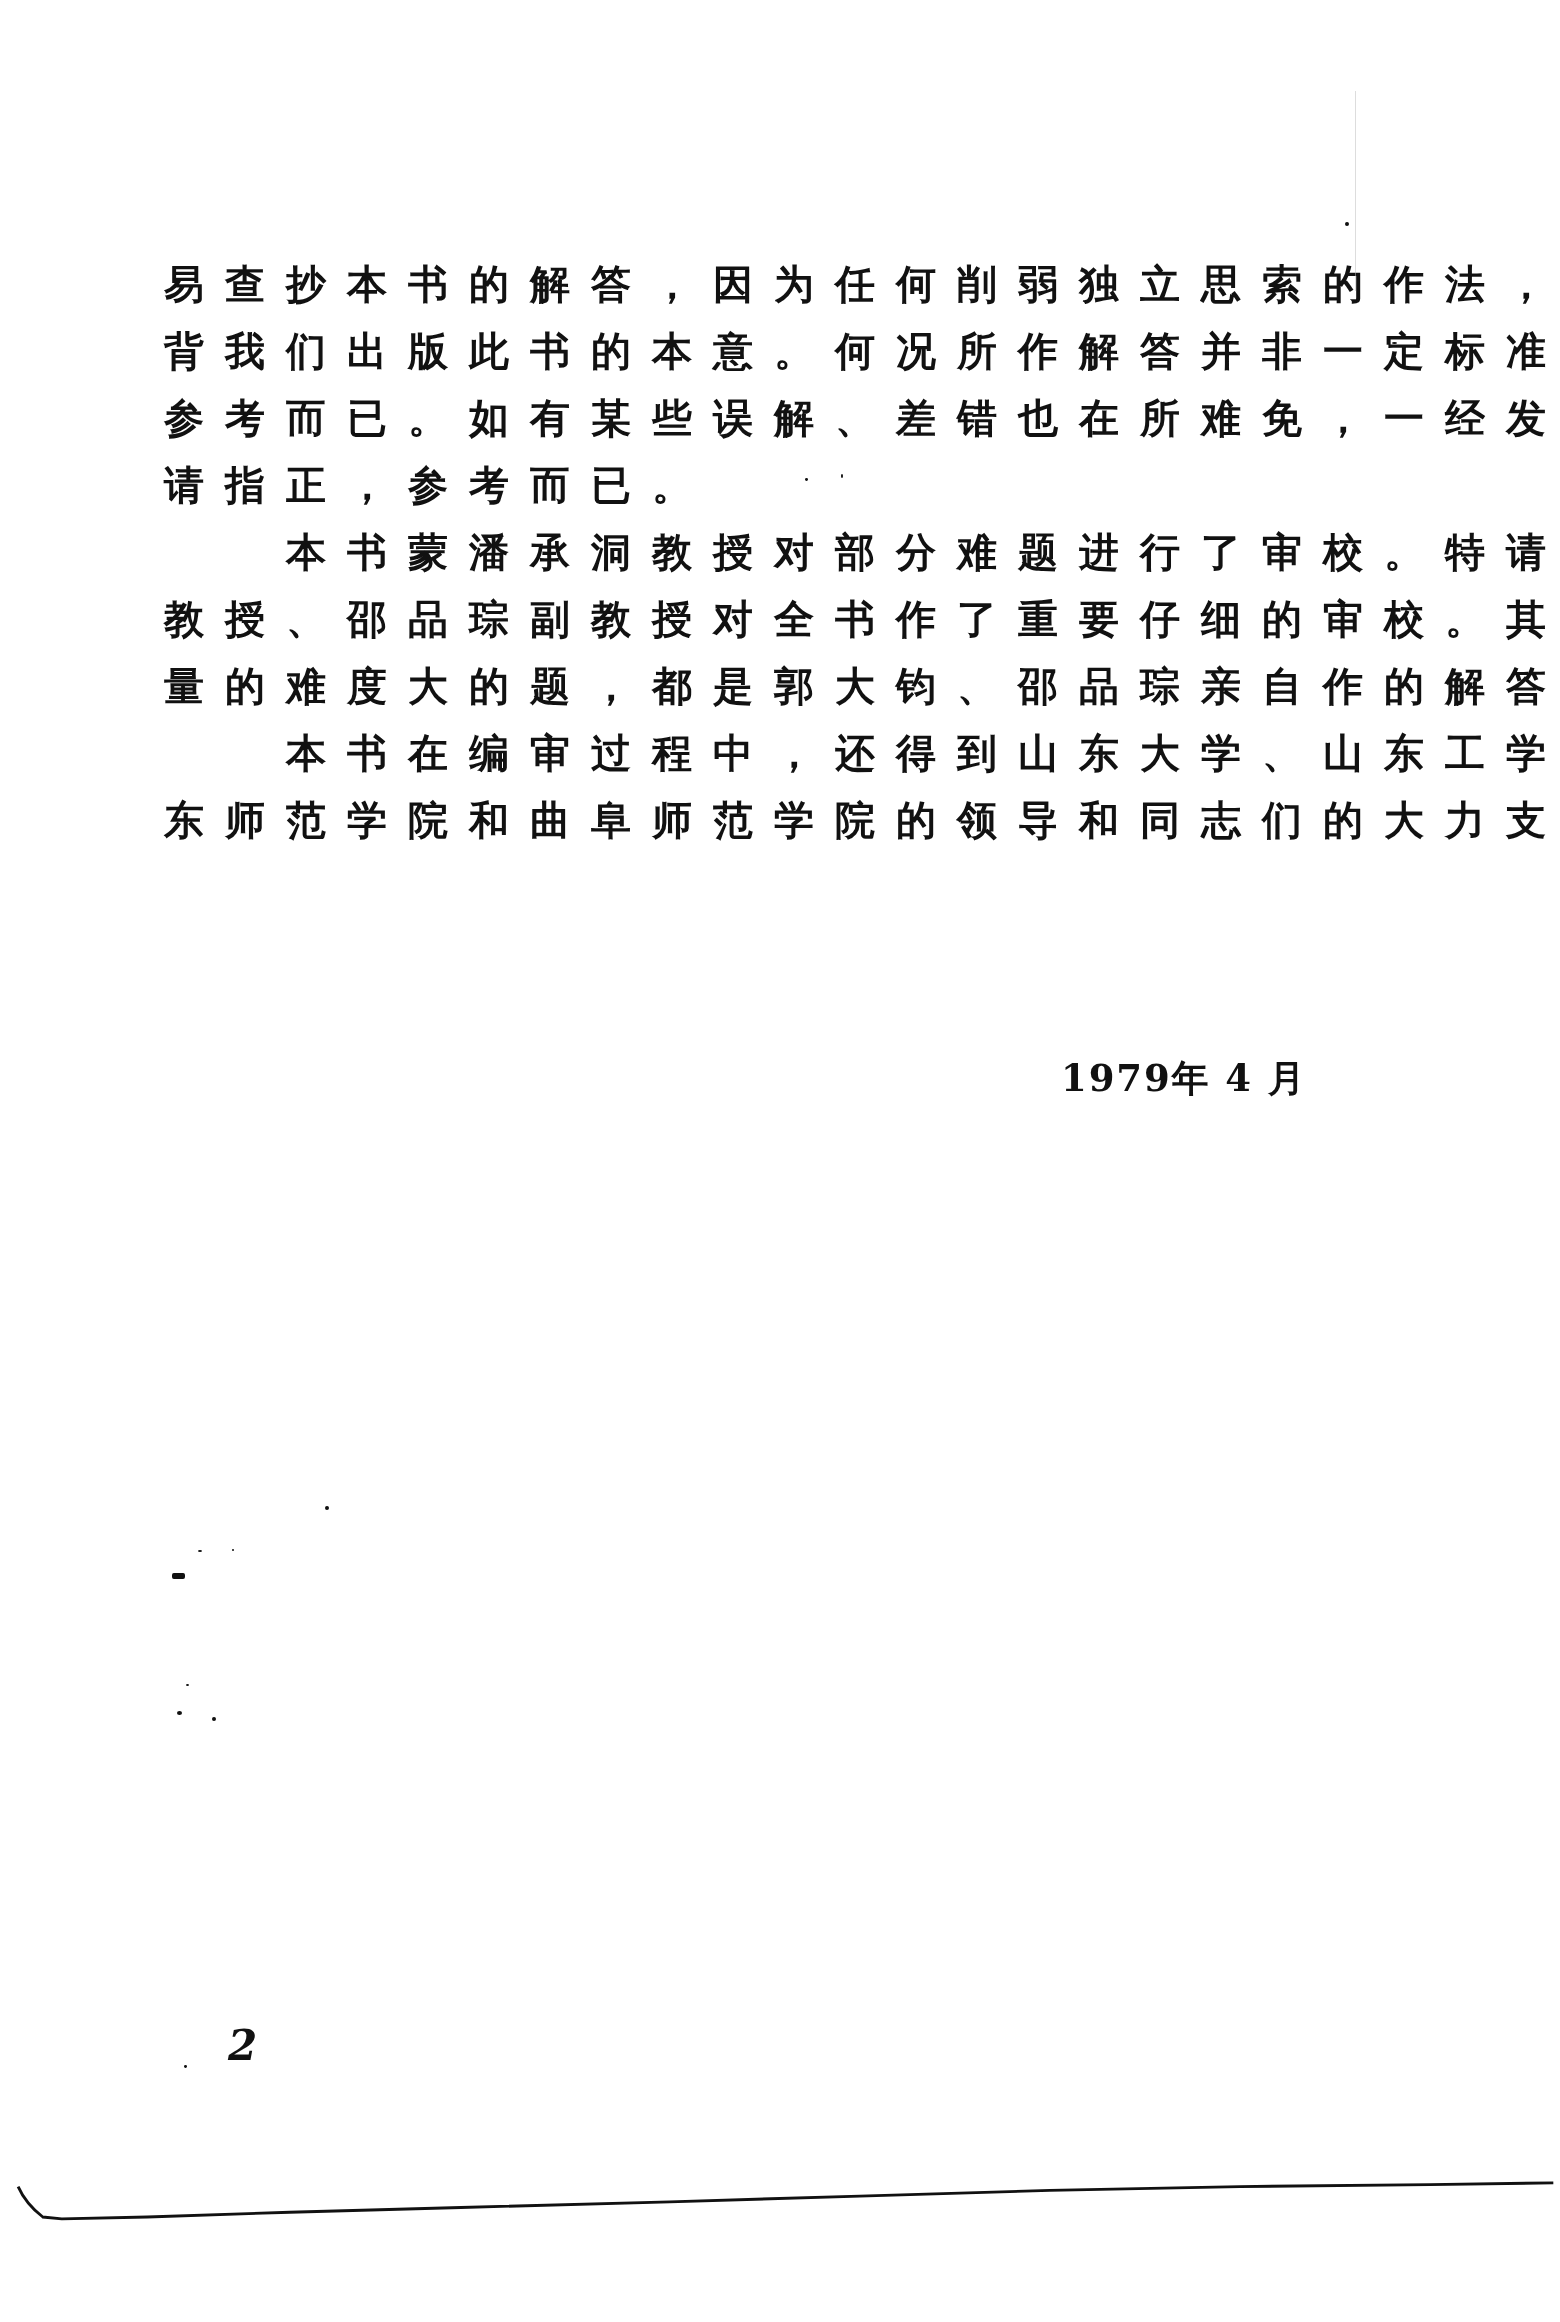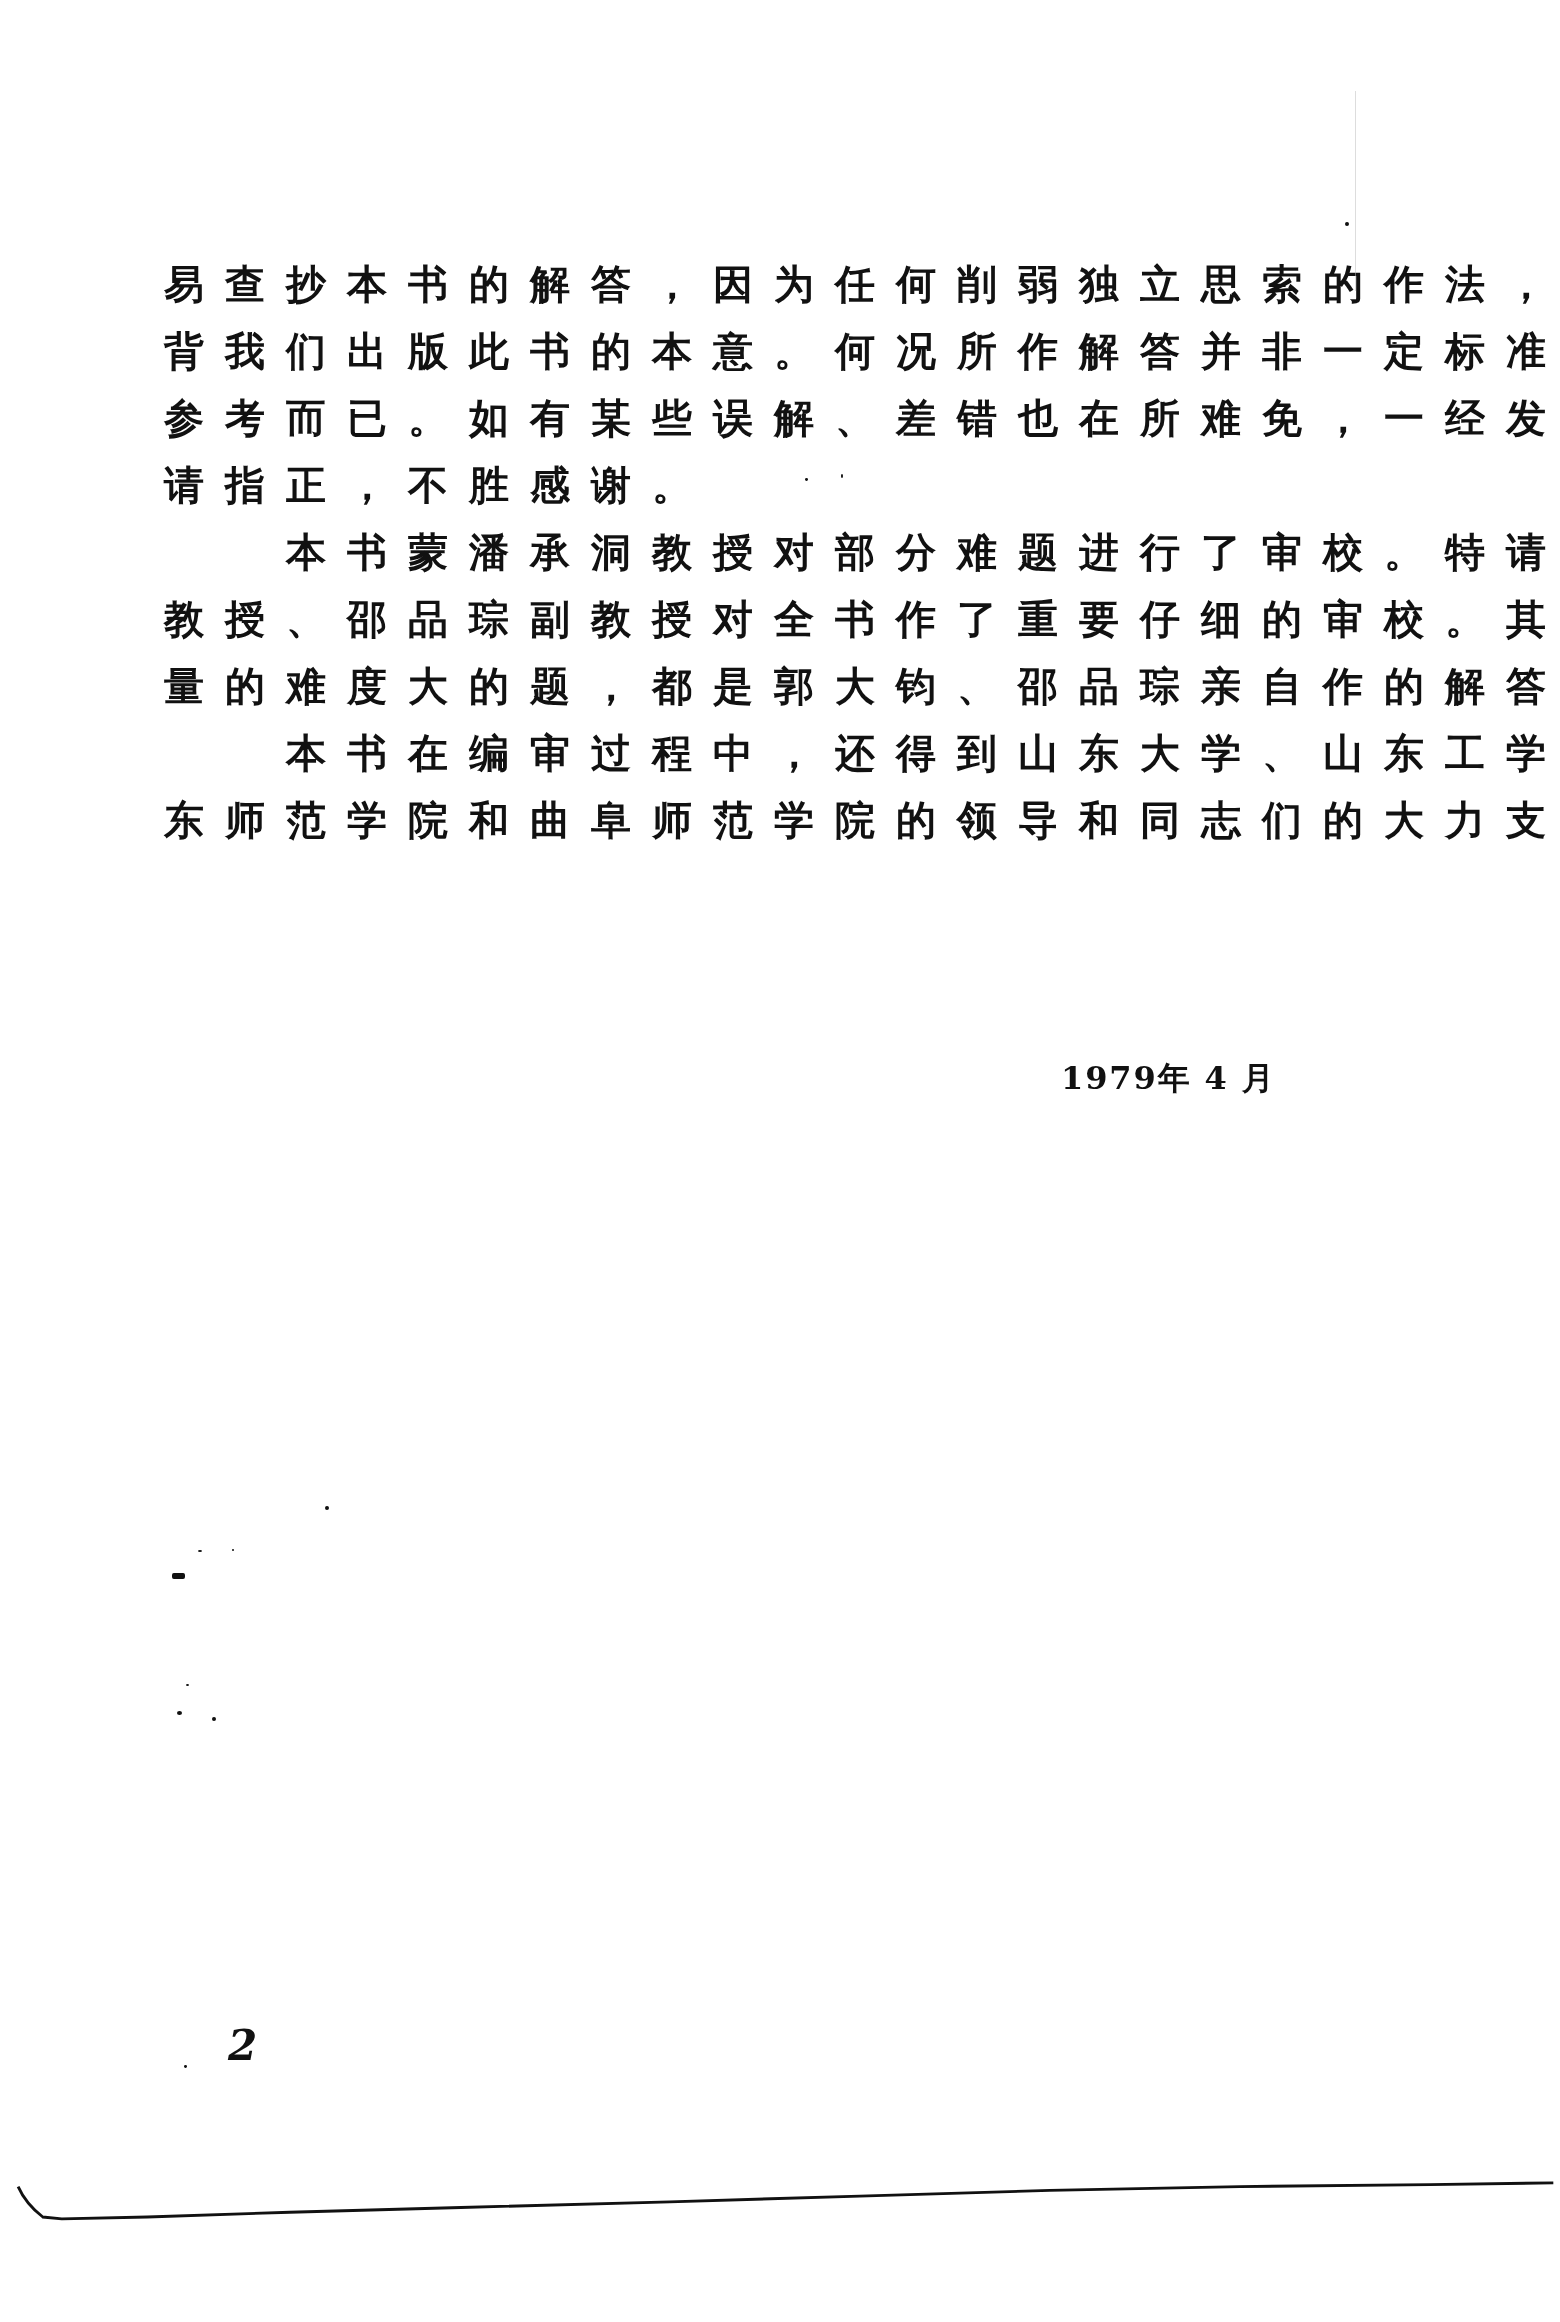--- a/index.html
+++ b/index.html
@@ -37,21 +37,21 @@
     white-space: nowrap;
     font-weight: bold;
   }
   .line.indent {
     padding-left: 122px;
   }
   .date {
     position: absolute;
     left: 1061px;
     top: 1050px;
-    font-size: 32px;
+    font-size: 37px;
     line-height: 57px;
     font-weight: bold;
     letter-spacing: 1.9px;
     white-space: nowrap;
   }
   .page-number {
     position: absolute;
     left: 228px;
     top: 2022px;
     font-size: 42px;
@@ -82,21 +82,21 @@
 </head>
 <body>
 
 <div class="page">
 
   <div class="text-block">
 
     <div class="line">易查抄本书的解答，因为任何削弱独立思索的作法，都是违</div>
     <div class="line">背我们出版此书的本意。何况所作解答并非一定标准，仅作</div>
     <div class="line">参考而已。如有某些误解、差错也在所难免，一经发觉，恳</div>
-    <div class="line">请指正，不胜感谢。</div>
+    <div class="line">请指正，参考而已。</div>
 
     <div class="line indent">本书蒙潘承洞教授对部分难题进行了审校。特请郭大钧</div>
     <div class="line">教授、邵品琮副教授对全书作了重要仔细的审校。其中相当数</div>
     <div class="line">量的难度大的题，都是郭大钧、邵品琮亲自作的解答。</div>
 
 
 
     <div class="line indent">本书在编审过程中，还得到山东大学、山东工学院、山</div>
     <div class="line">东师范学院和曲阜师范学院的领导和同志们的大力支持，特</div>
   </div>

